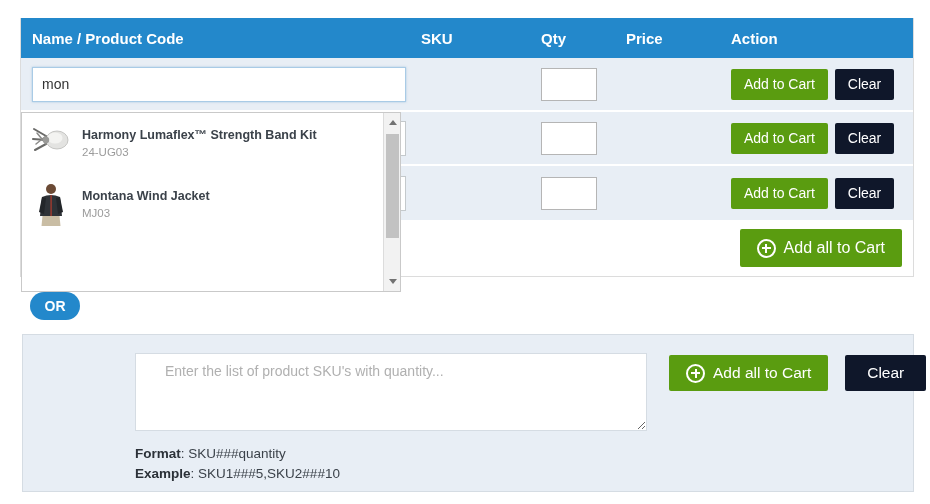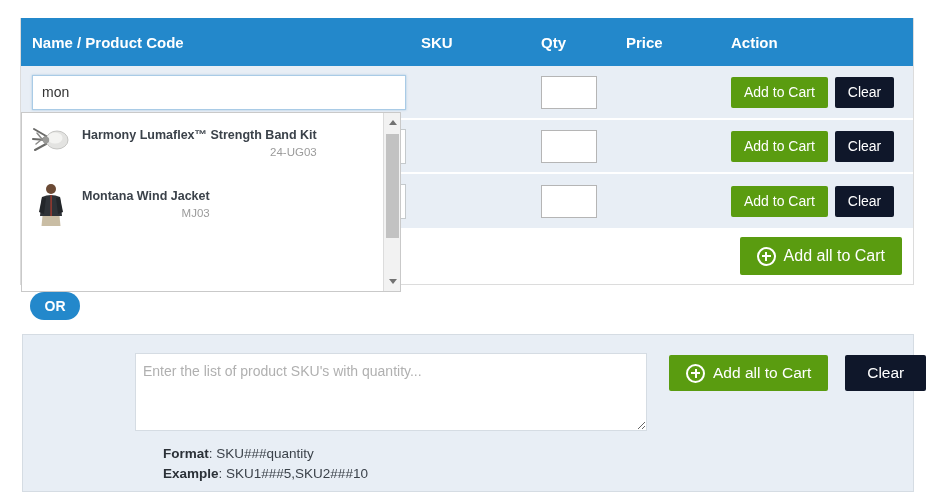--- a/index.html
+++ b/index.html
@@ -21,21 +21,21 @@
     position: absolute;
     left: 20px; top: 18px;
     width: 894px;
     border: 1px solid #dcdcdc;
     border-top: none;
     background: #ffffff;
   }
   .table-head {
     display: flex;
     align-items: center;
-    height: 48px;
+    height: 40px;
     background: #2388cb;
     color: #ffffff;
     font-weight: bold;
     font-size: 15px;
   }
   .th { padding: 0; white-space: nowrap; }
   .th-name   { width: 400px; padding-left: 11px; }
   .th-sku    { width: 120px; }
   .th-qty    { width: 85px; }
   .th-price  { width: 105px; }
@@ -132,21 +132,20 @@
     width: 380px; height: 180px;
     background: #ffffff;
     border: 1px solid #c9c9c9;
     z-index: 40;
     overflow: hidden;
   }
   .suggest-list {
     position: absolute;
     left: 0; top: 0; right: 17px; bottom: 0;
     overflow: hidden;
-    text-align: right;
   }
   .suggest-item {
     display: flex;
     align-items: center;
     height: 61px;
     padding: 0 6px 0 8px;
     gap: 10px;
     cursor: pointer;
   }
   .thumb {
@@ -215,30 +214,30 @@
   .sku-inner {
     display: flex;
     padding: 18px 0 0 112px;
     gap: 22px;
   }
   .sku-left { width: 512px; }
   .sku-textarea {
     width: 512px; height: 78px;
     border: 1px solid #d5dce3;
     background: #ffffff;
-    padding: 9px 7px;
+    padding: 9px 29px;
     font-size: 14px;
     color: #333333;
     font-family: "Liberation Sans", sans-serif;
     resize: both;
     outline: none;
   }
   .sku-textarea::placeholder { color: #b0b0b0; }
   .hint { margin-top: 9px; font-size: 13.5px; color: #3b424a; line-height: 1.45; }
-  .hint b { color: #2b3138; margin-left: 28px; }
+  .hint b { color: #2b3138; }
   .sku-right { display: flex; align-items: flex-start; gap: 17px; padding-top: 2px; }
   .btn-addall2 { height: 36px; padding: 0 17px; font-size: 15.5px; gap: 8px; }
   .btn-clear2 { height: 36px; padding: 0 22px; font-size: 15.5px; }
 </style>
 </head>
 <body>
 
 <div class="page">
 
   <div class="order-table">

